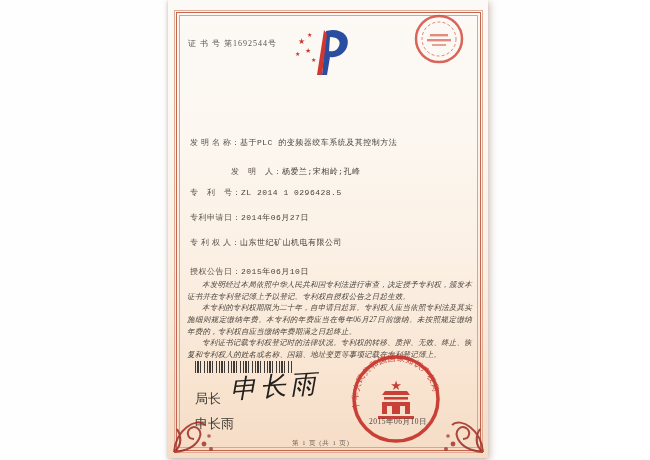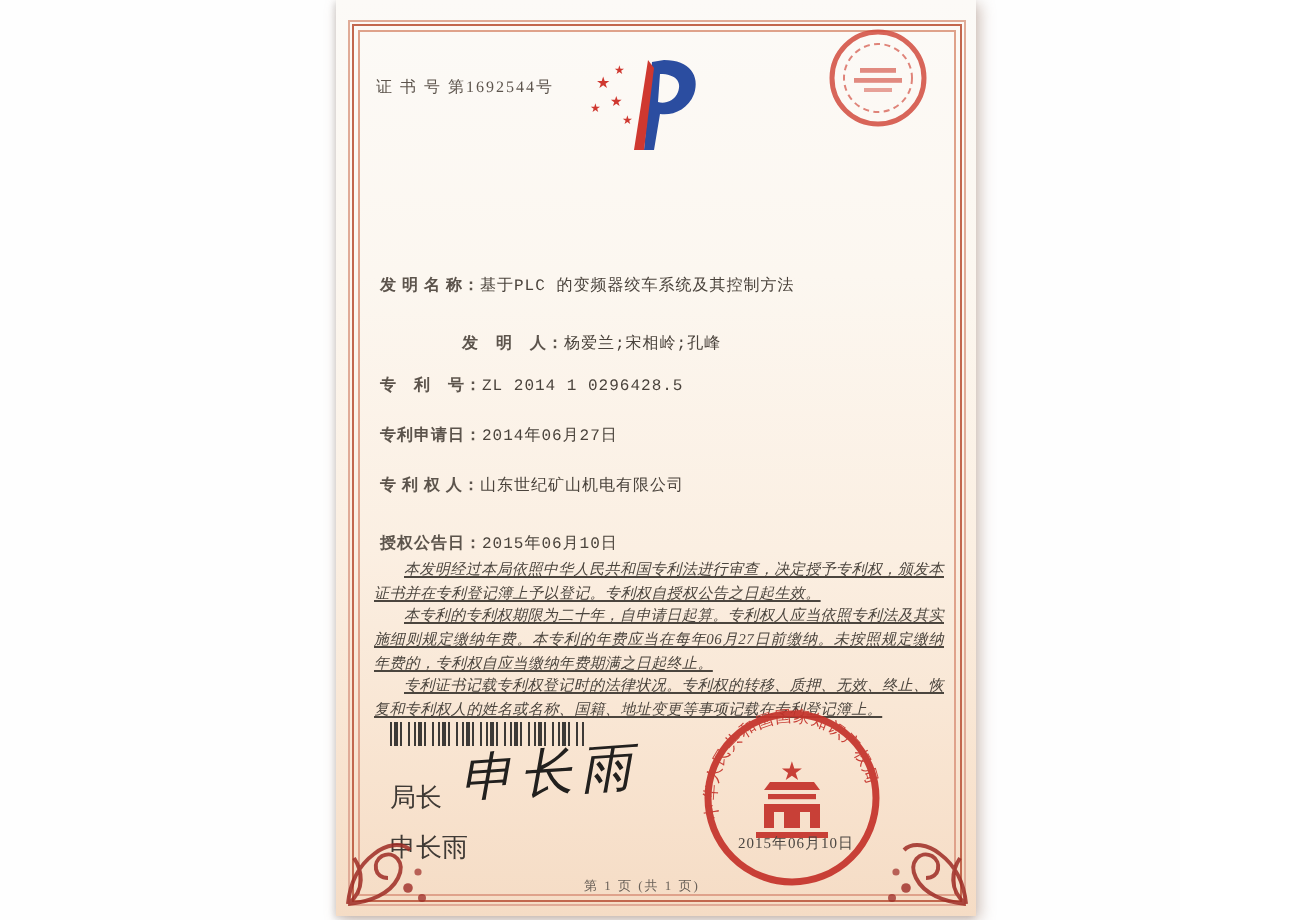--- a/index.html
+++ b/index.html
@@ -18,28 +18,28 @@
   .cert-no { position:absolute; left:20px; top:38px; font-size:8px; letter-spacing:1px; color:#5c544c; }
 
   .logo { position:absolute; left:126px; top:28px; width:58px; height:50px; }
 
   .stamp-small { position:absolute; left:245px; top:13px; width:52px; height:52px; opacity:.85; }
 
   .title { position:absolute; left:0; right:14px; top:84px; text-align:center;
            font-size:17px; font-weight:bold; color:#2d2a28; letter-spacing:9px; text-indent:9px; }
 
   .field { position:absolute; left:22px; right:14px; font-size:8px; color:#564e45; letter-spacing:.5px; white-space:nowrap; }
-  .field .lbl { color:#5c544c;font-weight:bold; }
+  .field .lbl { color:#5c544c; }
   .field .val { color:#4a433c;font-family:Liberation Mono, monospace; }
   .f0 { top:137px; } .f1 { top:166px;margin-left:41px; } .f2 { top:187px; }
   .f3 { top:212px; } .f4 { top:237px; } .f5 { top:266px; }
 
   .body-text { position:absolute; left:19px; right:16px; top:279px; }
   .body-text p { font-size:7.5px; line-height:1.55; color:#4b453e; font-style:italic;
-                 text-indent:2em; text-align:justify; letter-spacing:.2px;text-decoration:underline; }
+                 text-indent:2em; text-align:justify; letter-spacing:.2px; }
 
   .barcode { position:absolute; left:27px; top:361px; width:97px; height:12px;
     background:repeating-linear-gradient(90deg,
       #1c1c1c 0 1px, transparent 1px 2px,
       #1c1c1c 2px 4px, transparent 4px 5px,
       #1c1c1c 5px 6px, transparent 6px 9px,
       #1c1c1c 9px 10px, transparent 10px 12px); opacity:.85; }
 
   .director { position:absolute; left:27px; top:387px; font-size:13px; color:#3f3a35; line-height:1.9; }
   .signature { position:absolute; left:62px; top:368px; width:120px; font-size:26px; color:#22201e;

